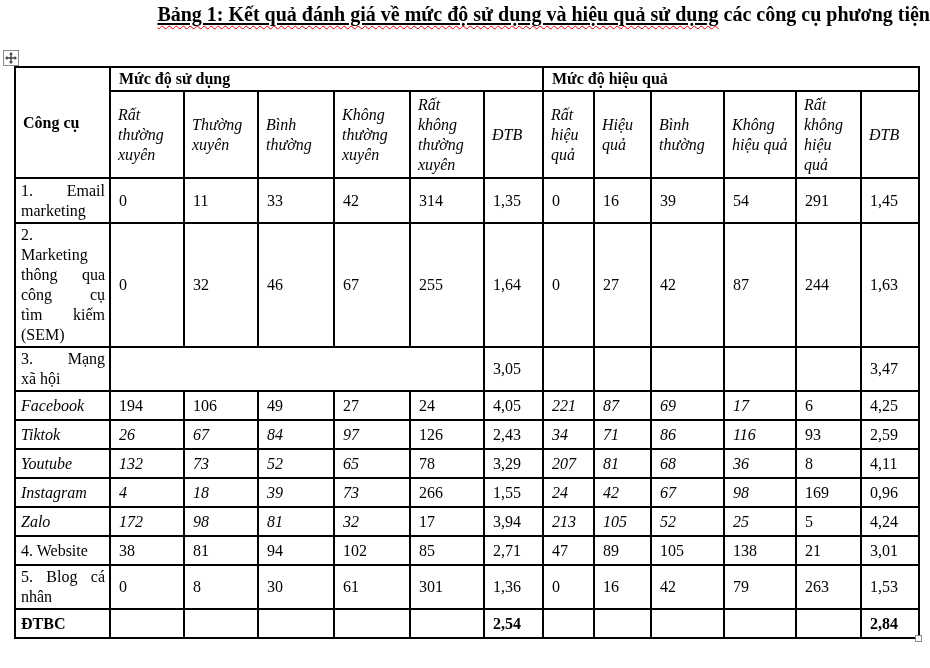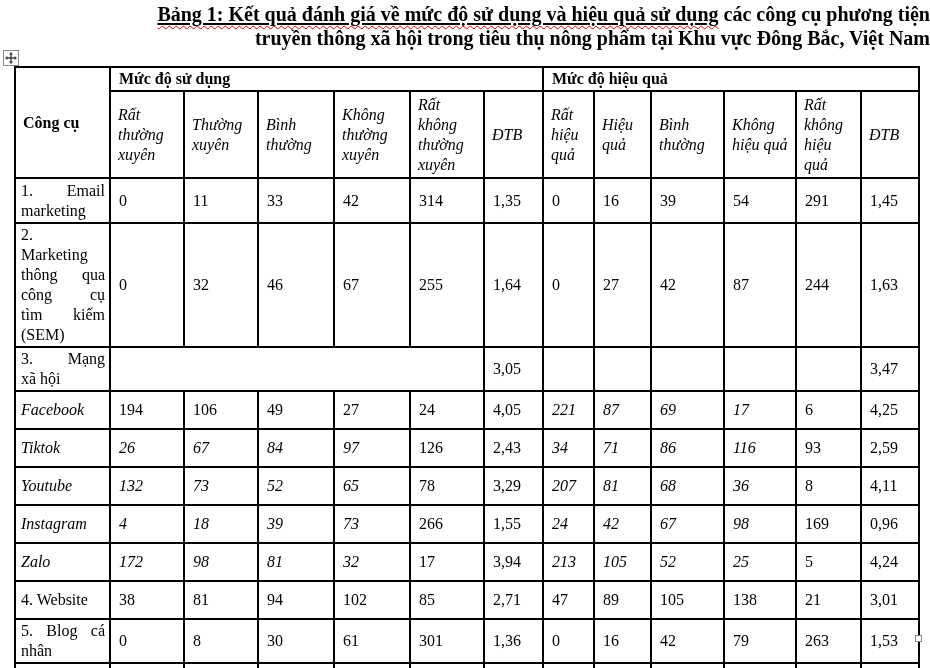--- a/index.html
+++ b/index.html
@@ -20,39 +20,38 @@
   .lbl{vertical-align:middle;padding:1px 4px 1px 5px;}
   .jl{text-align:justify;text-align-last:justify;}
   .ll{text-align:left;}
   .it{font-style:italic;}
   .bd{font-weight:bold;}
   thead tr:nth-child(1){height:24px;}
   thead tr:nth-child(2){height:87px;}
   tbody tr:nth-child(1){height:45px;}
   tbody tr:nth-child(2){height:123px;}
   tbody tr:nth-child(3){height:42px;margin-top:12px;}
-  tbody tr:nth-child(n+4):nth-child(-n+9){height:38px;margin-left:40px;}
+  tbody tr:nth-child(n+4):nth-child(-n+9){height:29px;margin-left:40px;}
   tbody tr:nth-child(10){height:44px;}
   tbody tr:nth-child(11){height:29px;}
   .source{position:absolute;top:637px;left:0;width:930px;text-align:center;
           font-style:italic;font-size:17px;line-height:21px;}
   .move-handle{position:absolute;left:3px;top:50px;width:16px;height:16px;
                border:1px solid #8a8a8a;background:#fdfdfd;box-sizing:border-box;
                display:flex;align-items:center;justify-content:center;cursor:move;}
   .resize-handle{position:absolute;left:915px;top:635px;width:7px;height:7px;
                  border:1px solid #8a8a8a;background:#fff;box-sizing:border-box;cursor:nwse-resize;}
 </style>
 </head>
 <body>
 
 <div class="page">
 
   <div class="title">
     <span class="u"><span class="sq">Bảng 1: Kết quả đánh giá về mức độ sử dụng và hiệu quả sử dụng</span></span><span> các công cụ phương tiện</span><br>
-    <span>truyền thông xã hội trong tiêu thụ nông phẩm tại Khu vực Đông Bắc, Việt Nam</span>
   </div>
 
   <div class="move-handle">
     <svg width="12" height="12" viewBox="0 0 12 12">
       <path d="M6 0 L8 2.4 H6.7 V5.3 H9.6 V4 L12 6 L9.6 8 V6.7 H6.7 V9.6 H8 L6 12 L4 9.6 H5.3 V6.7 H2.4 V8 L0 6 L2.4 4 V5.3 H5.3 V2.4 H4 Z" fill="#3c3c3c"></path>
     </svg>
   </div>
 
   <table class="main">
     <colgroup>

